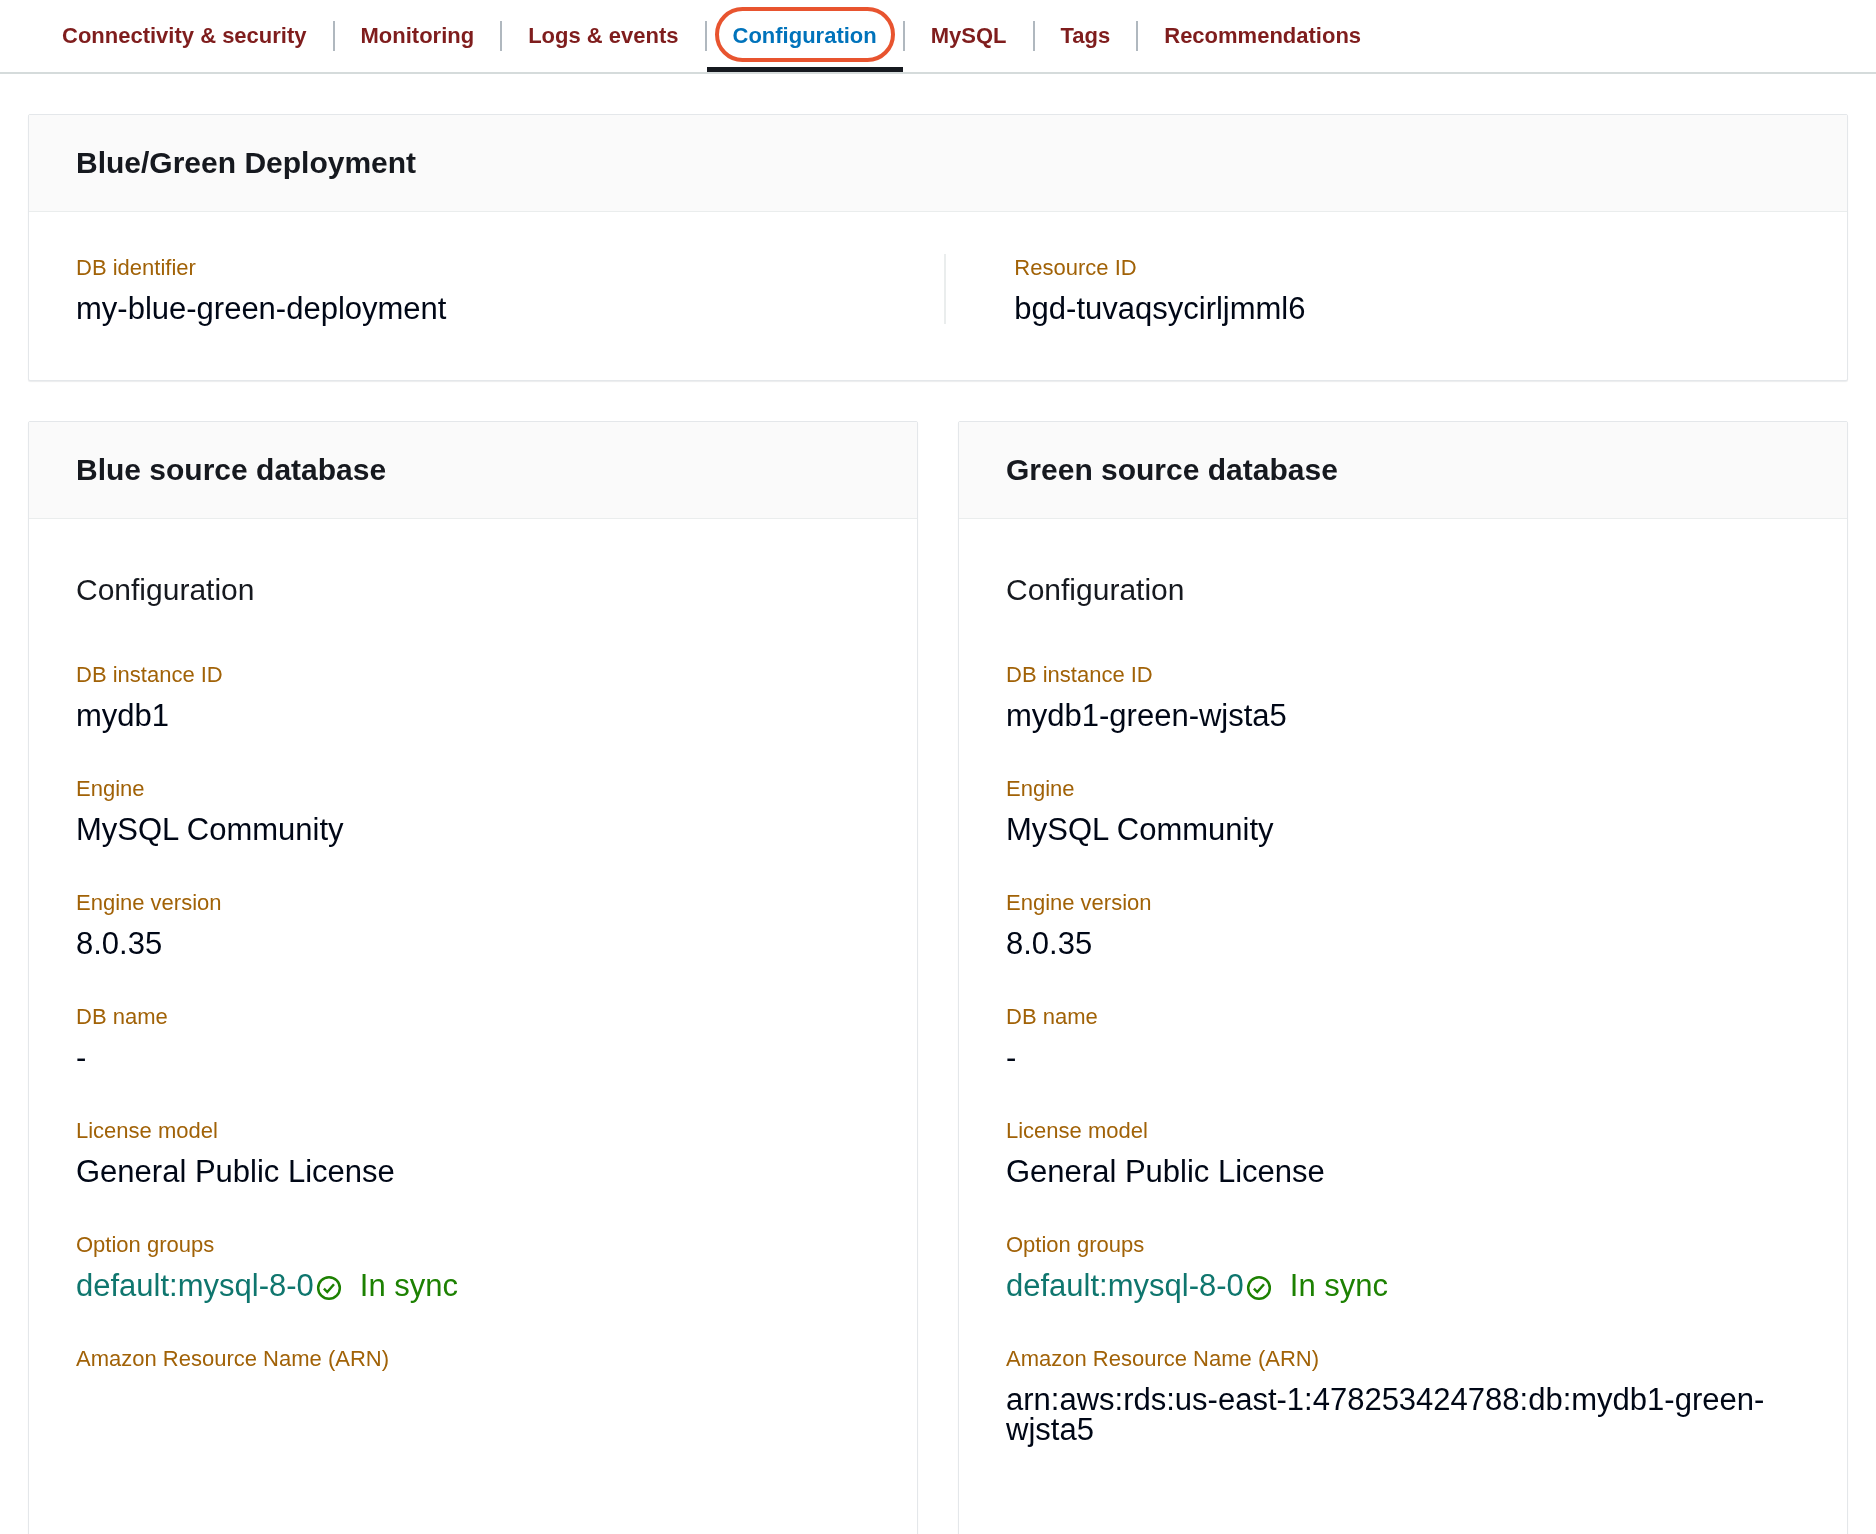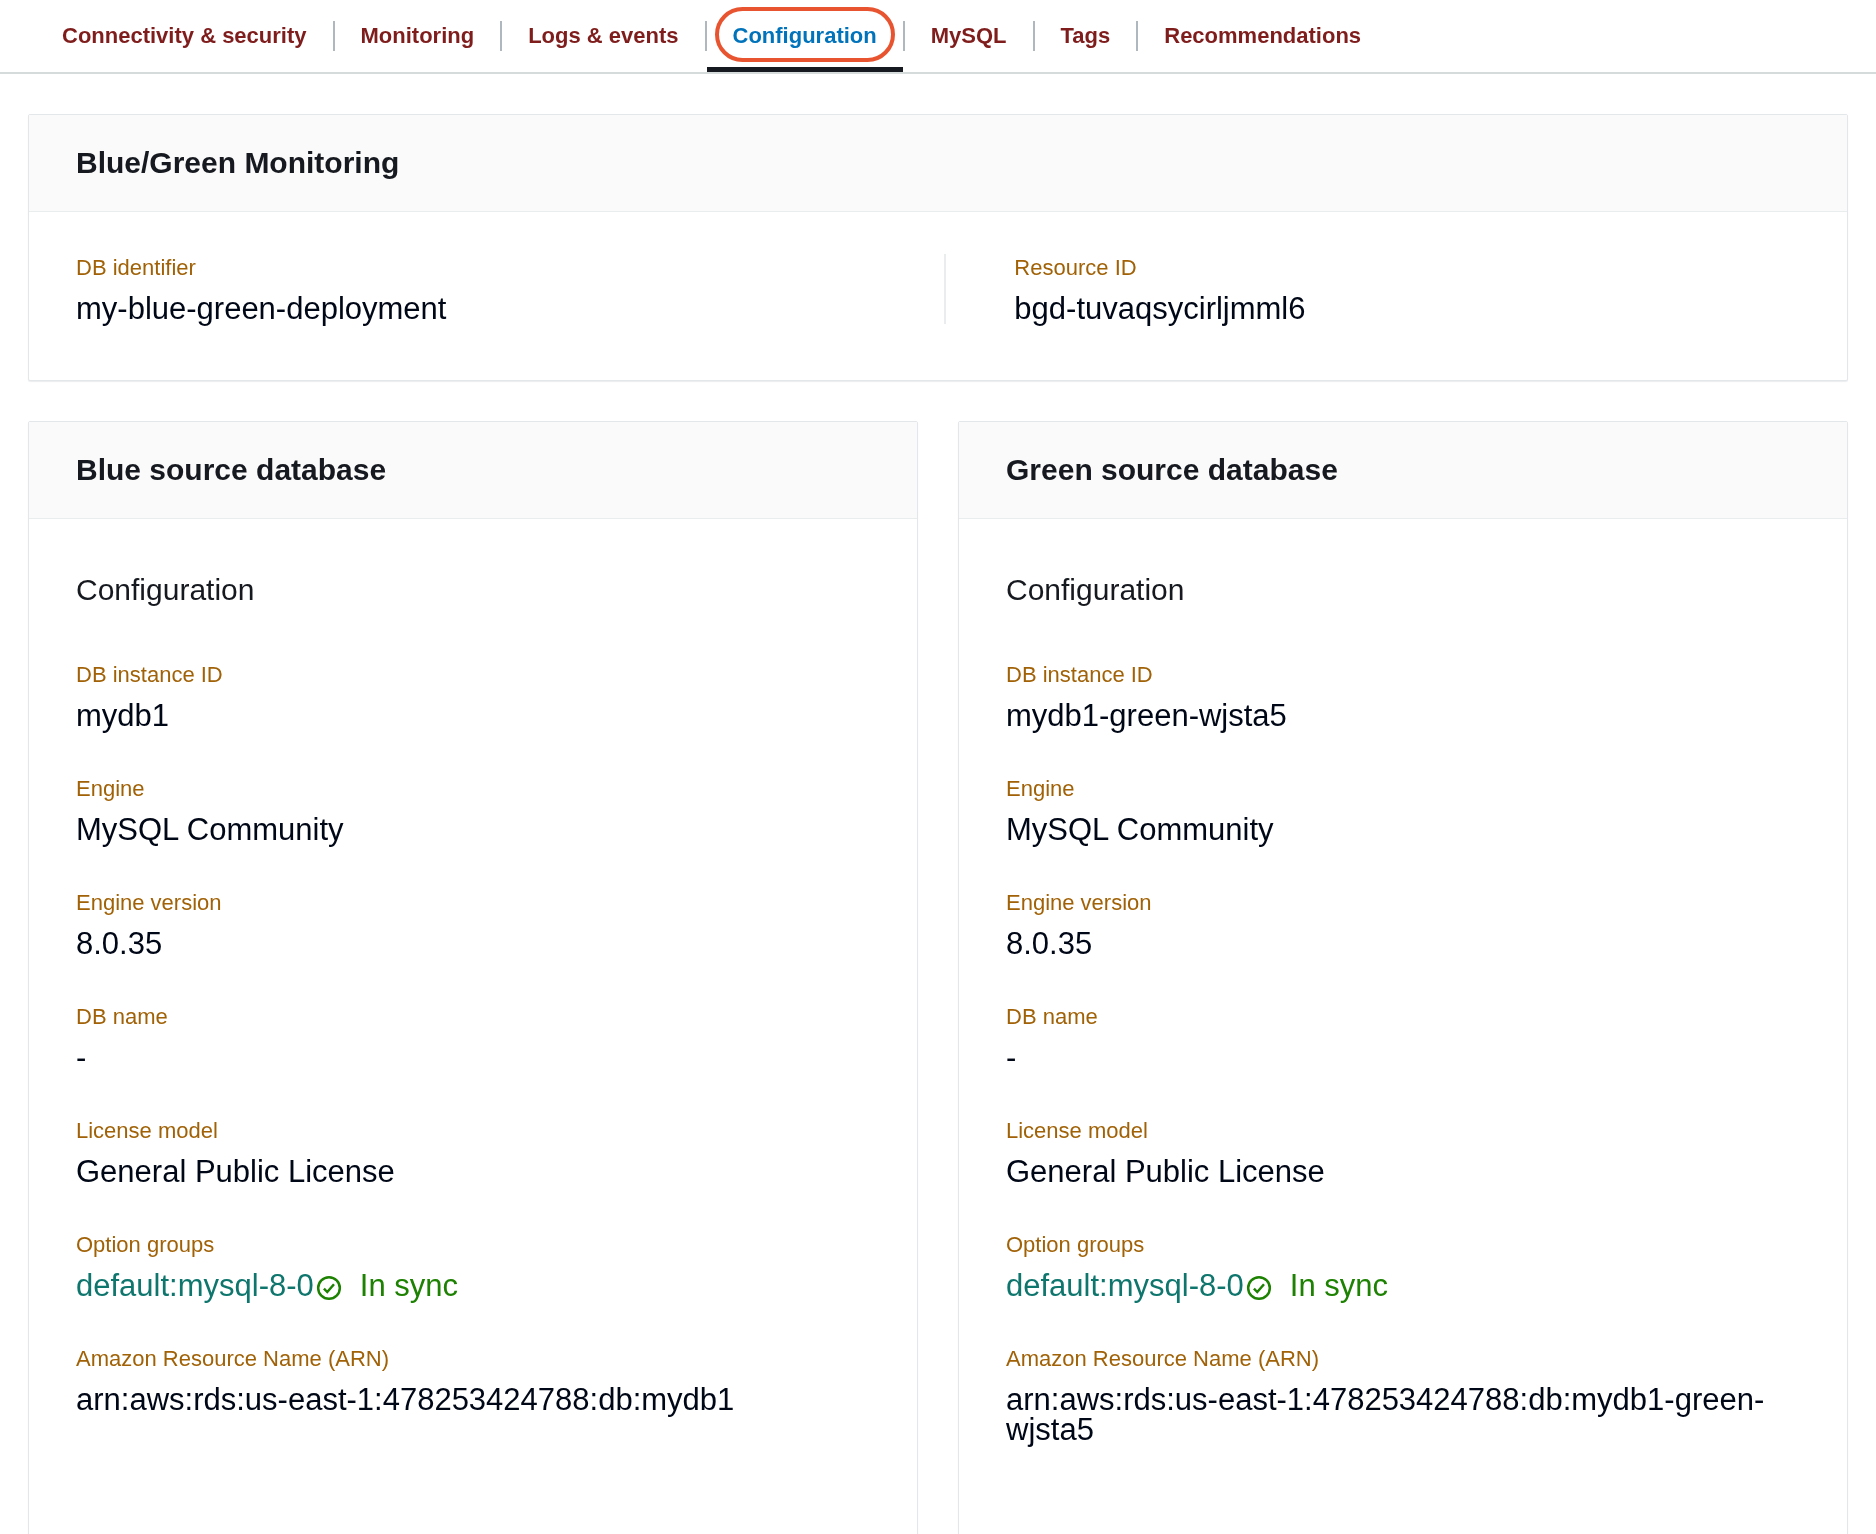--- a/index.html
+++ b/index.html
@@ -72,21 +72,21 @@
   <div class="tab-sep"></div>
   <div class="tab">Tags</div>
   <div class="tab-sep"></div>
   <div class="tab">Recommendations</div>
 </nav>
 
 <main class="content">
 
   <section class="card">
     <div class="card-header">
-      <h2 class="card-title">Blue/Green Monitoring</h2>
+      <h2 class="card-title">Blue/Green Deployment</h2>
     </div>
     <div class="deploy-body">
       <div class="deploy-col">
         <div class="field">
           <div class="field-label">DB identifier</div>
           <div class="field-value">my-blue-green-deployment</div>
         </div>
       </div>
       <div class="deploy-col">
         <div class="field">
@@ -136,21 +136,20 @@
           <div class="field-value">
             <a class="link">default:mysql-8-0</a><span class="sync-icon"><svg width="26" height="26" viewBox="0 0 24 24">
                   <circle cx="12" cy="12" r="10" fill="none" stroke="#1d8102" stroke-width="2.3"></circle>
                   <path d="M7.3 12.6l3.1 3.1 6.2-7.2" fill="none" stroke="#1d8102" stroke-width="2.3"></path>
                 </svg></span><span class="sync">In sync</span>
           </div>
         </div>
 
         <div class="field">
           <div class="field-label">Amazon Resource Name (ARN)</div>
-          <div class="field-value">arn:aws:rds:us-east-1:478253424788:db:mydb1</div>
         </div>
       </div>
     </section>
 
     <section class="card dbcard">
       <div class="card-header">
         <h2 class="card-title">Green source database</h2>
       </div>
       <div class="card-body">
         <h3 class="section-title">Configuration</h3>

